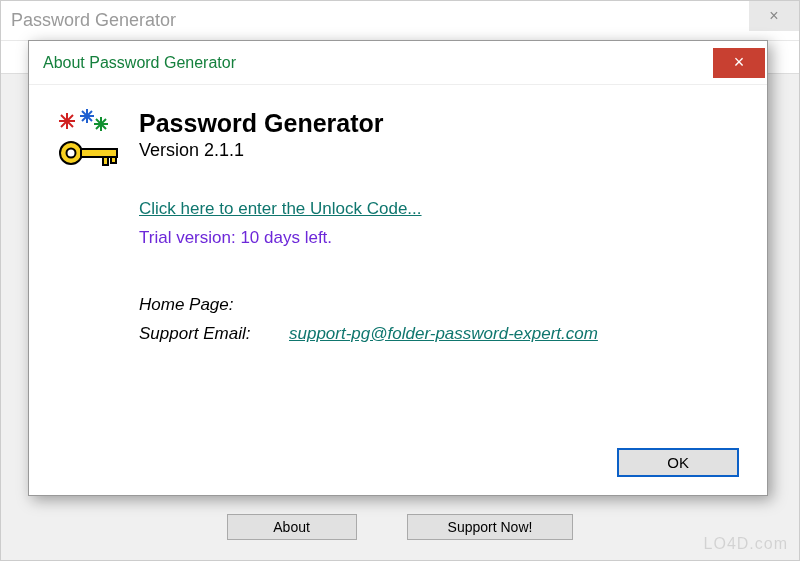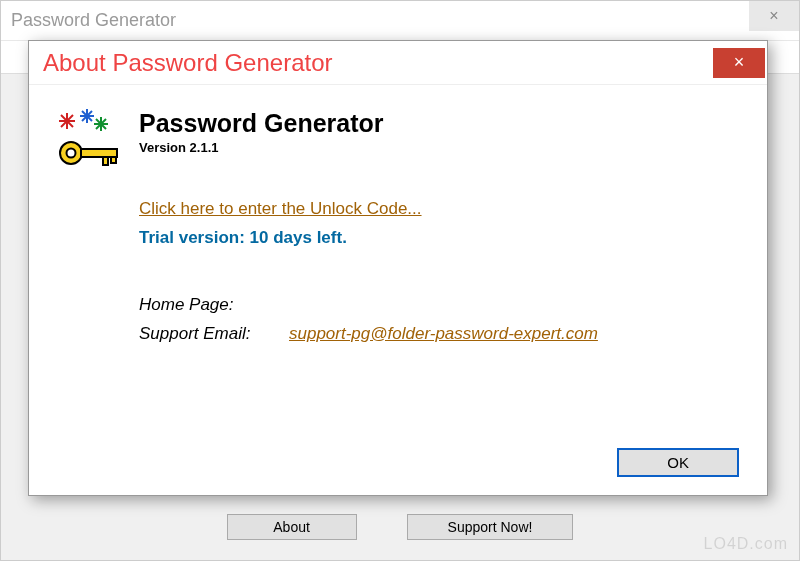--- a/index.html
+++ b/index.html
@@ -81,22 +81,22 @@
     .about-titlebar {
       height: 44px;
       display: flex;
       align-items: center;
       justify-content: space-between;
       padding-left: 14px;
       background: #fff;
       border-bottom: 1px solid #eee;
     }
     .about-title {
-      font-size: 24px;
-      color: #ef4444;
+      font-size: 16px;
+      color: #15803d;
     }
     .about-close {
       width: 52px; height: 30px;
       background: #c84031;
       color: #fff;
       display: flex;
       align-items: center;
       justify-content: center;
       font-size: 18px;
       font-weight: 300;
@@ -120,36 +120,36 @@
       width: 64px;
       height: 64px;
       flex-shrink: 0;
     }
     .title-block h1 {
       font-size: 25px;
       font-weight: bold;
       margin-bottom: 2px;
     }
     .title-block .version {
-      font-size: 13px;
-      font-weight: bold;
+      font-size: 18px;
+      font-weight: normal;
     }
 
     .indent-block {
       margin-left: 82px;
       margin-top: 22px;
       line-height: 1.7;
     }
     .indent-block a,
     .info-table a {
-      color: #a16207;
+      color: #0f766e;
       text-decoration: underline;
       cursor: pointer;
     }
-    .trial { color: #0369a1; font-weight: bold; }
+    .trial { color: #6d28d9; }
 
     .info-table {
       margin-left: 82px;
       margin-top: 38px;
       line-height: 1.7;
       font-style: italic;
     }
     .info-row { display: flex; }
     .info-label {
       width: 150px;

